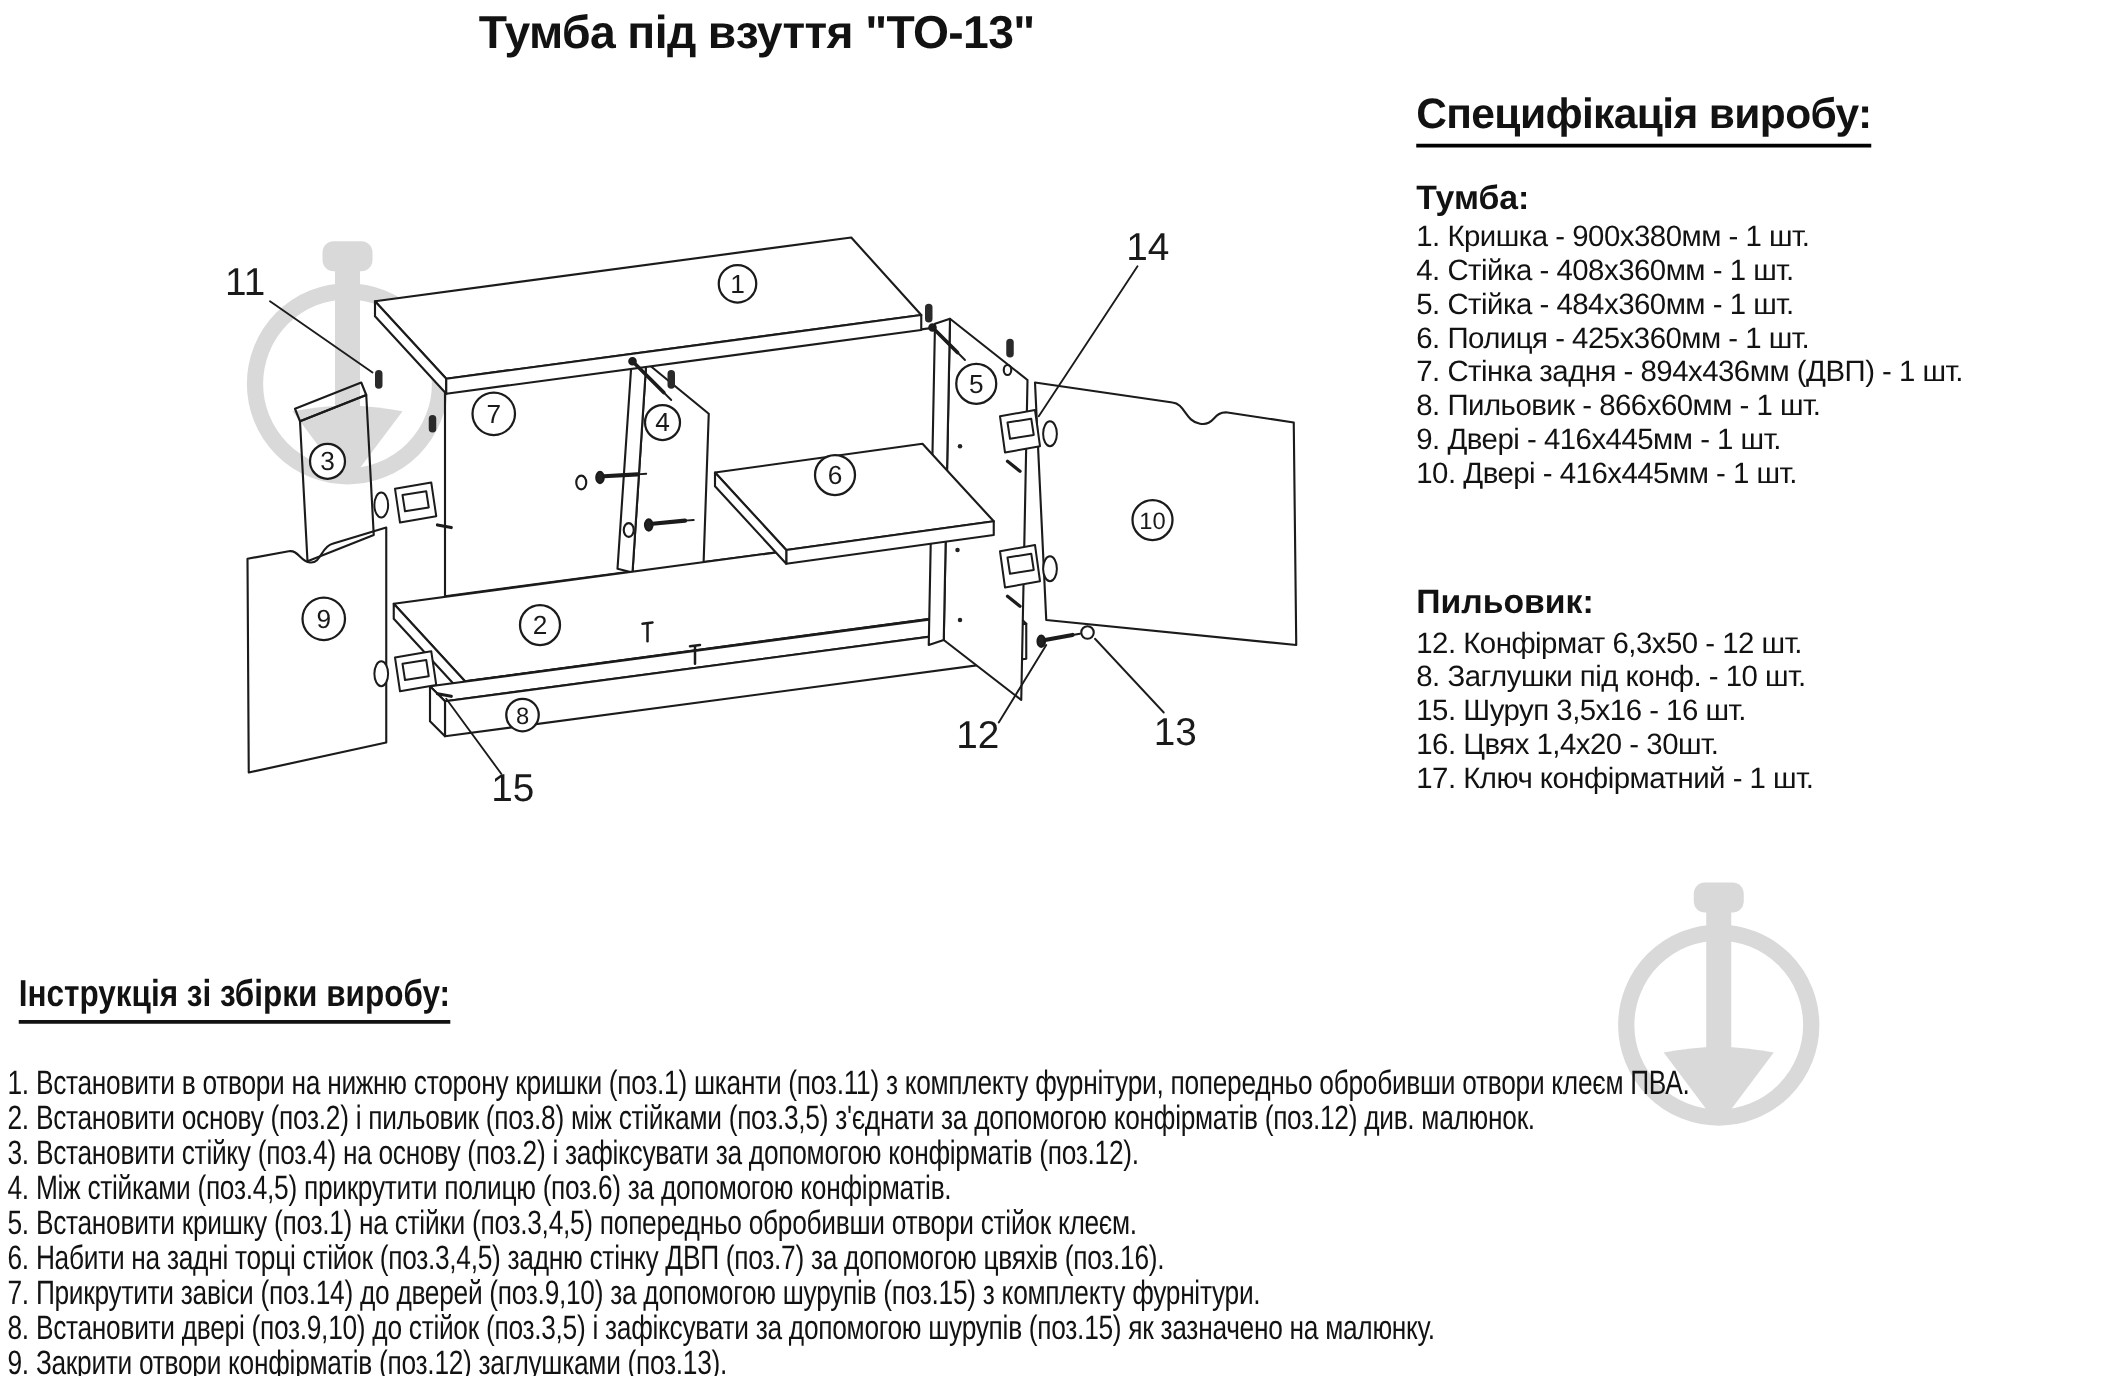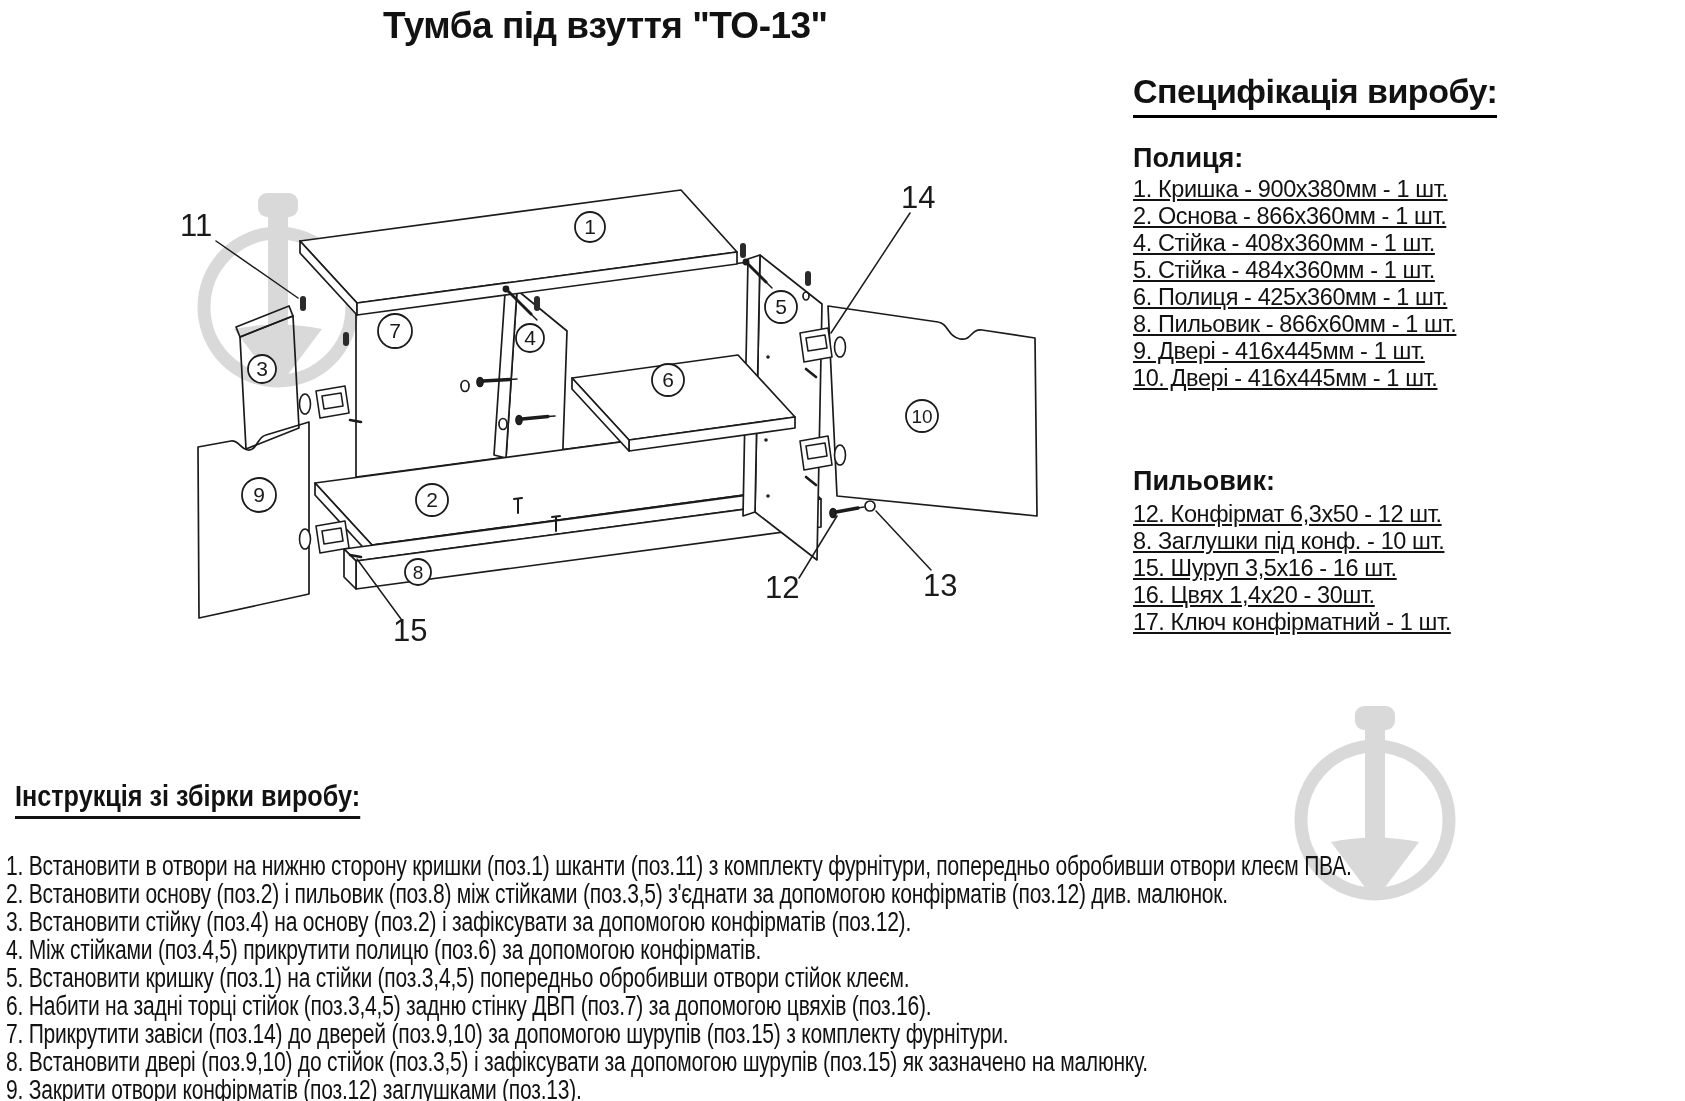--- a/index.html
+++ b/index.html
@@ -15,21 +15,21 @@
   .spec-heading{
     left:1133px;top:72px;font-size:34px;font-weight:bold;letter-spacing:-0.5px;
     border-bottom:3px solid #000000;padding-bottom:4px;white-space:nowrap;
   }
   .spec-sub{font-size:27px;font-weight:bold;white-space:nowrap;}
   .spec-sub.details{left:1133px;top:143px;}
   .spec-sub.hardware{left:1133px;top:466px;}
   .spec-list{left:1133px;font-size:23.5px;letter-spacing:-0.4px;}
   .spec-list.details{top:176px;}
   .spec-list.hardware{top:501px;}
-  .spec-list div{height:27px;line-height:27px;white-space:nowrap;text-decoration:underline;}
+  .spec-list div{height:27px;line-height:27px;white-space:nowrap;}
   .asm-heading{
     left:15px;top:779px;font-size:30px;font-weight:bold;white-space:nowrap;
     transform:scaleX(0.84);transform-origin:0 0;
     border-bottom:3px solid #121212;padding-bottom:3px;
   }
   .asm-list{left:6px;top:852px;font-size:27px;letter-spacing:-0.3px;}
   .asm-list div{
     height:28px;line-height:28px;white-space:nowrap;
     transform:scaleX(0.78);transform-origin:0 50%;
   }
@@ -218,27 +218,27 @@
     <text x="765" y="598">12</text>
     <text x="923" y="596">13</text>
     <text x="393" y="641">15</text>
   </g>
 </svg>
 
 <div class="abs page-title">Тумба під взуття "ТО-13"</div>
 
 <div class="abs spec-heading">Специфікація виробу:</div>
 
-<div class="abs spec-sub details">Полиця:</div>
+<div class="abs spec-sub details">Тумба:</div>
 <div class="abs spec-list details">
   <div>1. Кришка - 900х380мм - 1 шт.</div>
-  <div>2. Основа - 866х360мм - 1 шт.</div>
   <div>4. Стійка - 408х360мм - 1 шт.</div>
   <div>5. Стійка - 484х360мм - 1 шт.</div>
   <div>6. Полиця - 425х360мм - 1 шт.</div>
+  <div>7. Стінка задня - 894х436мм (ДВП) - 1 шт.</div>
   <div>8. Пильовик - 866х60мм - 1 шт.</div>
   <div>9. Двері - 416х445мм - 1 шт.</div>
   <div>10. Двері - 416х445мм - 1 шт.</div>
 </div>
 
 <div class="abs spec-sub hardware">Пильовик:</div>
 <div class="abs spec-list hardware">
   <div>12. Конфірмат 6,3х50 - 12 шт.</div>
   <div>8. Заглушки під конф. - 10 шт.</div>
   <div>15. Шуруп 3,5х16 - 16 шт.</div>

